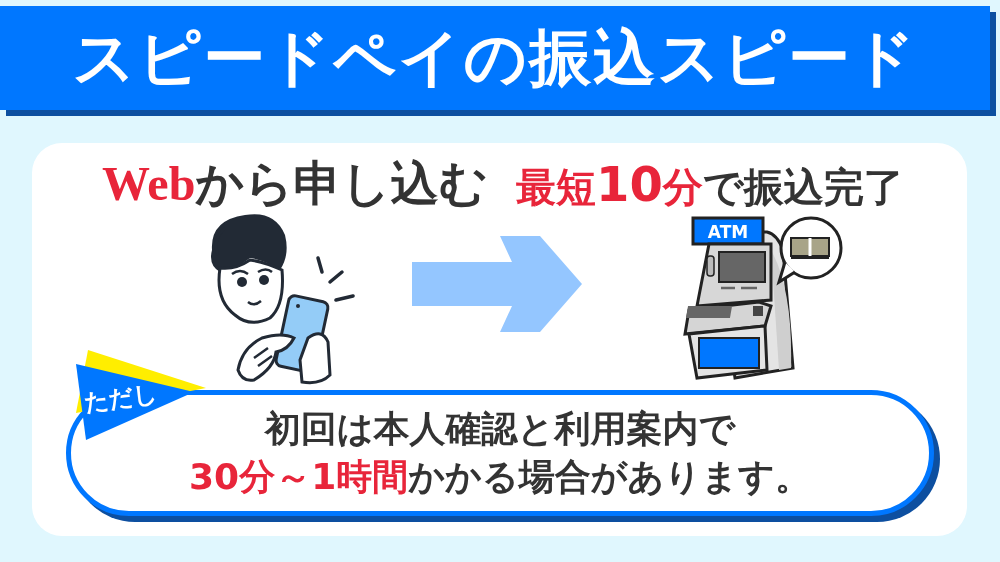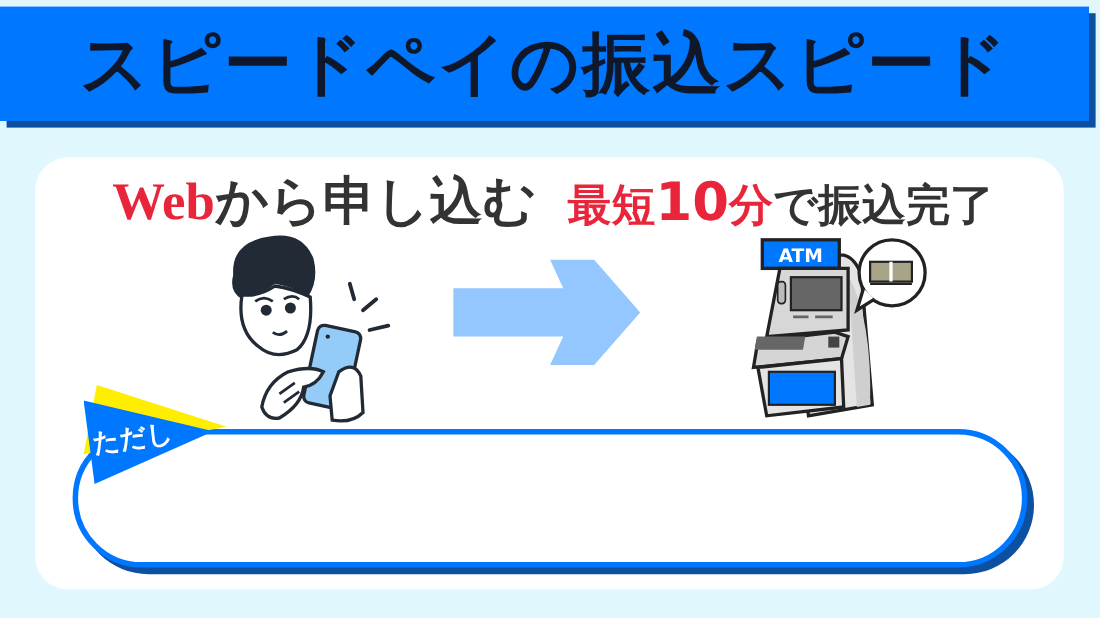--- a/index.html
+++ b/index.html
@@ -12,21 +12,21 @@
   .banner-shadow {
     position: absolute; left: 6px; top: 12px; width: 990px; height: 104px;
     background: #0d4fa0;
   }
   .banner {
     position: absolute; left: 0; top: 6px; width: 990px; height: 104px;
     background: #0077ff;
     display: flex; align-items: center; justify-content: center;
   }
   .banner-title {
-    color: #0f172a; font-weight: bold; font-size: 62px; letter-spacing: 2px;
+    color: #ffffff; font-weight: bold; font-size: 62px; letter-spacing: 2px;
     line-height: 1;
   }
   .card {
     position: absolute; left: 32px; top: 143px; width: 935px; height: 393px;
     background: #ffffff; border-radius: 30px;
   }
   .step-label {
     position: absolute; font-weight: bold; color: #333333; white-space: nowrap;
     line-height: 1;
   }
@@ -126,19 +126,23 @@
 
   <circle cx="136" cy="38" r="30" fill="#ffffff" stroke="#222" stroke-width="3"></circle>
   <path d="M110 52 L104 72 L120 62" fill="#ffffff" stroke="#222" stroke-width="3"></path>
   <rect x="116" y="28" width="38" height="18" fill="#a8a488" stroke="#222" stroke-width="2"></rect>
   <line x1="135" y1="28" x2="135" y2="46" stroke="#ffffff" stroke-width="3"></line>
   <line x1="116" y1="48" x2="154" y2="48" stroke="#222" stroke-width="2"></line>
 </svg>
 
 <div class="callout-shadow"></div>
 <div class="callout">
+  <div class="callout-line">初回は本人確認と利用案内で</div>
+  <div class="callout-line">
+    <span class="red">30分～1時間</span><span>かかる場合があります。</span>
+  </div>
 </div>
 
 <svg class="tag" viewBox="0 0 130 100">
   <polygon points="12,2 130,40 0,65" fill="#ffee00"></polygon>
   <polygon points="0,16 118,44 10,92" fill="#0077ff"></polygon>
 </svg>
 <div class="tag-text">ただし</div>
 
 </body></html>

